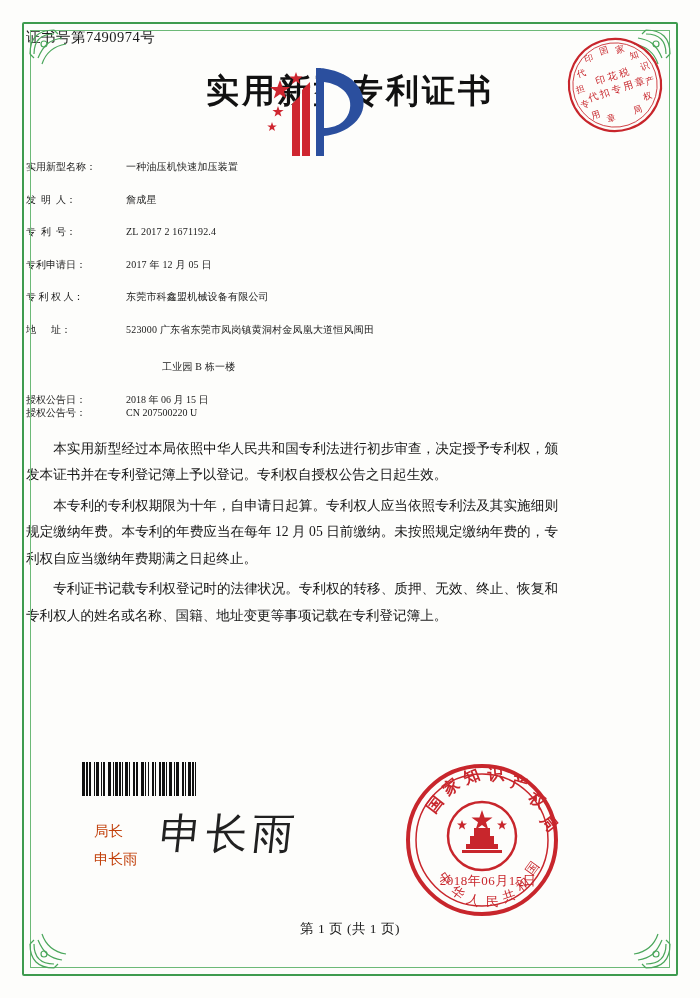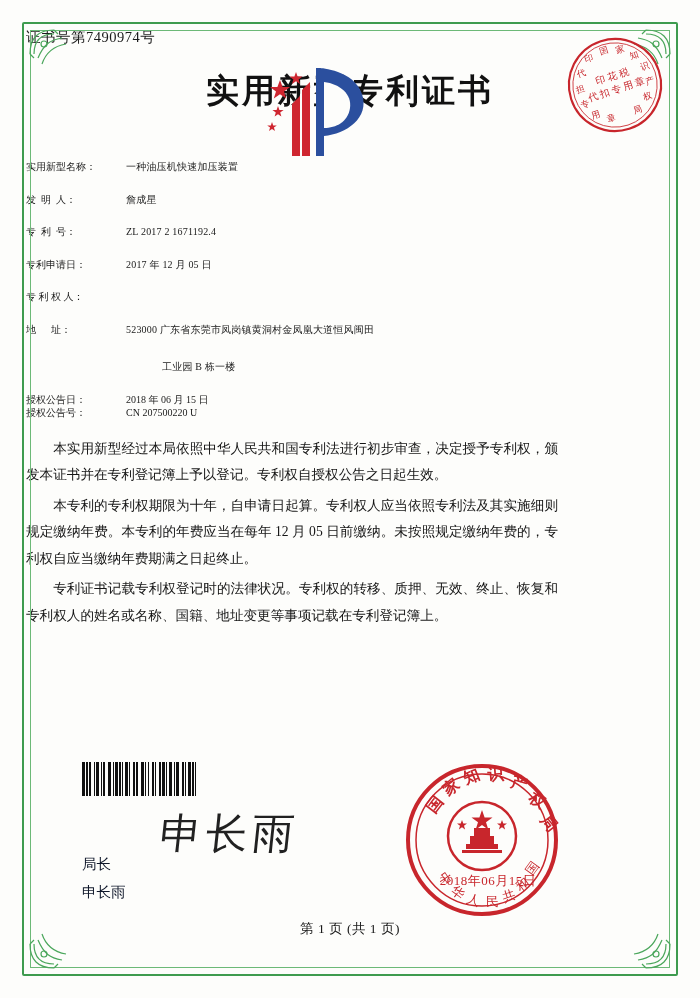--- a/index.html
+++ b/index.html
@@ -147,26 +147,25 @@
   .barcode i {
     display: inline-block;
     background: #111;
     height: 100%;
     vertical-align: top;
   }
 
   
   .sig-block {
     position: absolute;
-    left: 82px;
+    left: 94px;
     top: 818px;
     font-size: 14.5px;
-    color: #0f172a;
+    color: #c2410c;
     line-height: 1.9;
-    margin-top: 33px;
   }
   .sig-script {
     position: absolute;
     left: 160px;
     top: 806px;
     font-size: 42px;
     color: #111;
     font-family: "Liberation Serif", "DejaVu Serif", serif;
     transform: skewX(-6deg);
     letter-spacing: 4px;
@@ -325,20 +324,21 @@
       <div class="field-value">ZL 2017 2 1671192.4</div>
     </div>
 
     <div class="field-row">
       <div class="field-label">专利申请日：</div>
       <div class="field-value">2017 年 12 月 05 日</div>
     </div>
 
     <div class="field-row">
       <div class="field-label">专 利 权 人：</div>
+      <div class="field-value">东莞市科鑫盟机械设备有限公司</div>
     </div>
 
     <div class="field-row">
       <div class="field-label">地      址：</div>
       <div class="field-value">
         <span>523000  广东省东莞市凤岗镇黄洞村金凤凰大道恒风闽田</span>
         <span class="line2">工业园 B 栋一楼</span>
       </div>
     </div>
 

